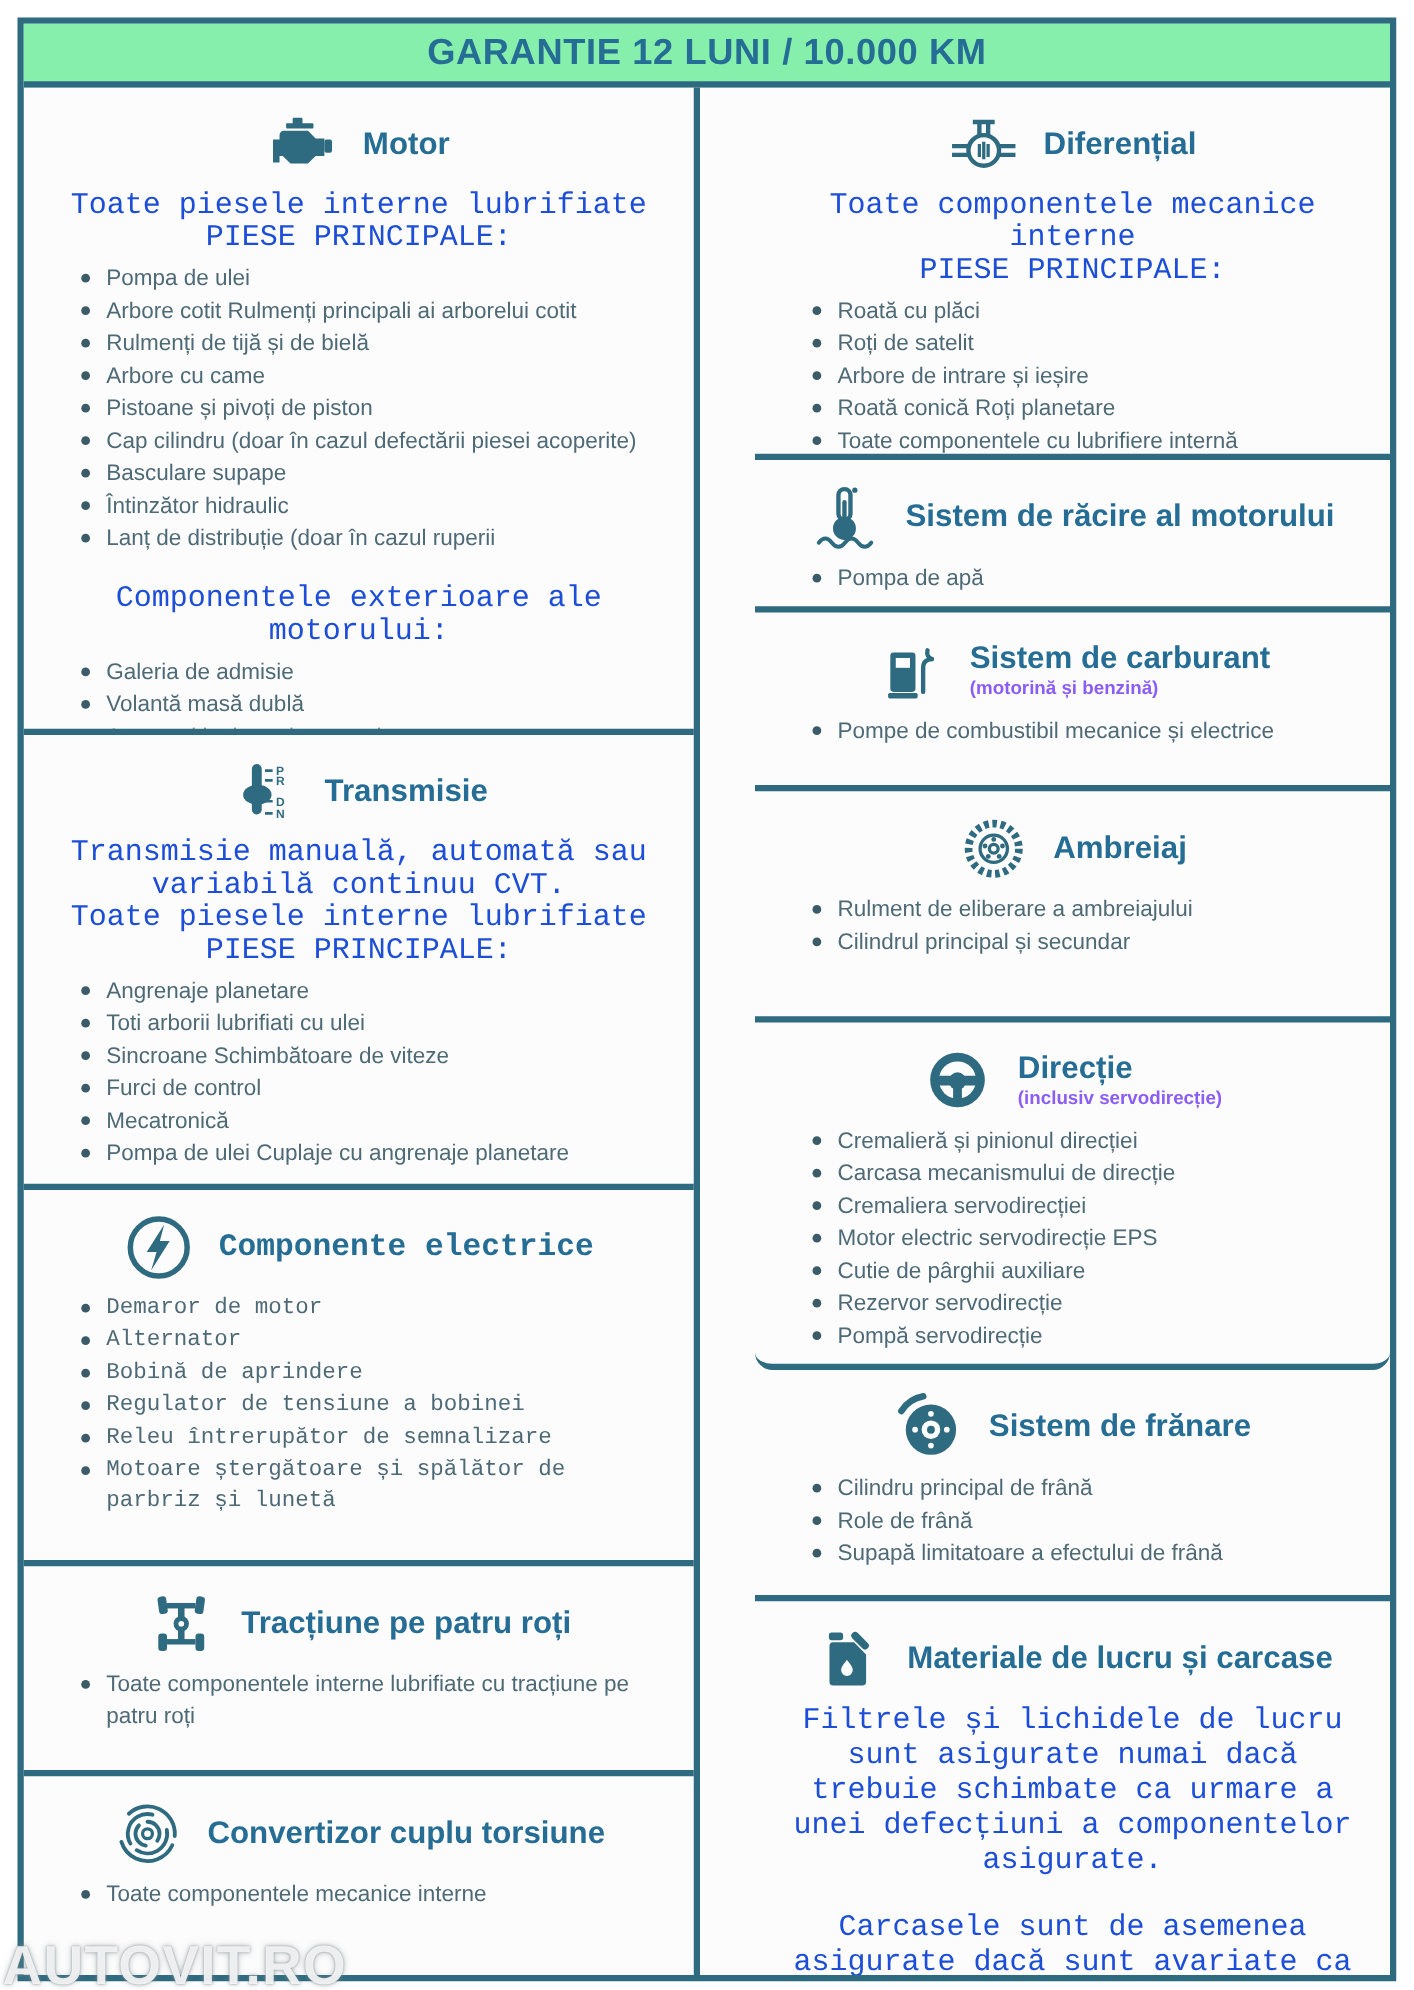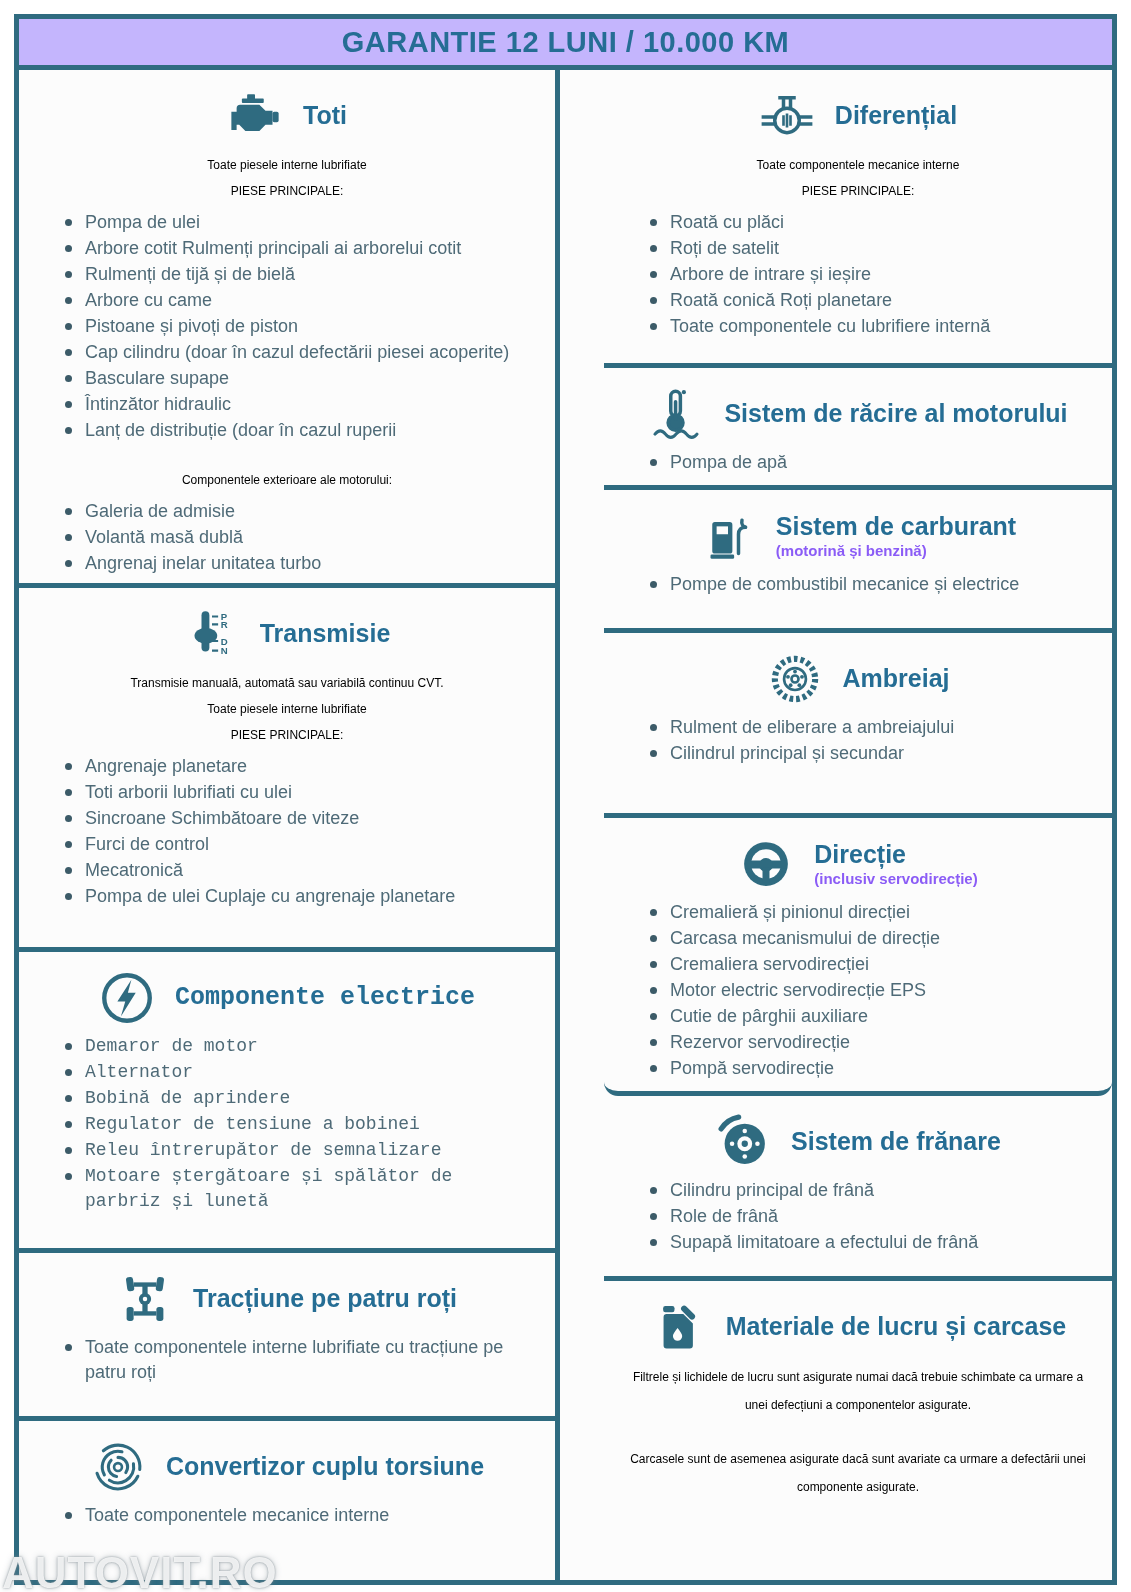--- a/index.html
+++ b/index.html
@@ -1,20 +1,20 @@
 <!DOCTYPE html>
 <html><head>
 <meta charset="utf-8">
 <style>
   html,body{margin:0;padding:0;background:#ffffff;}
   .page{position:relative;width:1131px;height:1592px;background:#ffffff;overflow:hidden;
         font-family:"Liberation Sans","DejaVu Sans",sans-serif;}
   .frame{position:absolute;left:14px;right:14px;top:14px;bottom:7px;
          border:5px solid #2f6b80;background:#fcfcfc;display:flex;flex-direction:column;}
-  .header{height:46px;border-bottom:5px solid #2f6b80;display:flex;align-items:center;justify-content:center;background:#c4b5fd;}
+  .header{height:46px;border-bottom:5px solid #2f6b80;display:flex;align-items:center;justify-content:center;background:#86efac;}
   .header h1{margin:0;font-size:29px;font-weight:bold;color:#256d94;letter-spacing:0.5px;}
   .columns{display:flex;flex:1;min-height:0;}
   .col{display:flex;flex-direction:column;min-height:0;}
   .col-left{width:536px;border-right:5px solid #2f6b80;}
   .col-right{flex:1;padding-left:44px;}
   .section{box-sizing:border-box;border-bottom:5px solid #2f6b80;padding:8px 18px 6px 18px;overflow:hidden;}
   .col-left .section:nth-child(1){height:518px;}
   .col-left .section:nth-child(2){height:364px;}
   .col-left .section:nth-child(3){height:301px;font-family:Liberation Mono, monospace;}
   .col-left .section:nth-child(4){height:168px;}
@@ -25,21 +25,21 @@
   .col-right .section:nth-child(4){height:185px;}
   .col-right .section:nth-child(5){height:278px;border-radius:14px;}
   .col-right .section:nth-child(6){height:185px;}
   .col-right .section:nth-child(7){flex:1;border-bottom:none;}
   .sec-head{display:flex;align-items:center;justify-content:center;gap:20px;margin:10px 0 8px 0;}
   .icon{width:56px;height:56px;flex:0 0 auto;display:inline-flex;align-items:center;justify-content:center;}
   .icon svg{width:56px;height:56px;display:block;}
   .title-wrap{display:inline-block;text-align:left;}
   .sec-title{margin:0;font-size:25px;line-height:1.1;font-weight:bold;color:#256d94;}
   .sec-subtitle{font-size:15px;font-weight:bold;color:#8b5cf6;margin-top:2px;}
-  .center-block{text-align:center;color:#000000;font-size:12px;line-height:26px;padding:0 8px;}
+  .center-block{text-align:center;color:#1d4ed8;font-size:24px;line-height:26px;padding:0 8px;font-family:Liberation Mono, monospace;}
   .center-block p{margin:0;}
   .bullets{list-style:none;margin:8px 0 0 0;padding:0 0 0 26px;color:#4e6a77;font-size:18px;line-height:25px;}
   .bullets li{position:relative;padding-left:22px;margin:0 0 1px 0;}
   .bullets li::before{content:"";position:absolute;left:2px;top:9px;width:7px;height:7px;border-radius:50%;background:#3c5b68;}
   .bullets + .center-block{margin-top:24px;}
   .center-block + .center-block{margin-top:26px;}
   .center-block + .bullets{margin-top:6px;}
   .para{line-height:28px;}
   .watermark{position:absolute;left:2px;bottom:-6px;font-size:44px;font-weight:bold;letter-spacing:1px;
              color:rgba(250,250,250,0.88);
@@ -62,21 +62,21 @@
                 <svg viewBox="0 0 64 64">
                   <g fill="#2f6b80">
                     <rect x="23" y="7" width="9" height="7" rx="1"></rect>
                     <rect x="17" y="12" width="25" height="5" rx="1"></rect>
                     <path d="M15 19h22l7 7h8v16h-8l-7 7H21l-7-7h-3v6H5V27h6v-4a4 4 0 0 1 4-4z"></path>
                     <rect x="52" y="27" width="7" height="12" rx="2"></rect>
                   </g>
                 </svg>
               </span>
               <div class="title-wrap">
-                <h2 class="sec-title">Toti</h2>
+                <h2 class="sec-title">Motor</h2>
               </div>
             </div>
             <div class="center-block">
               <p>Toate piesele interne lubrifiate</p>
               <p>PIESE PRINCIPALE:</p>
             </div>
             <ul class="bullets">
               <li>Pompa de ulei</li>
               <li>Arbore cotit Rulmenți principali ai arborelui cotit</li>
               <li>Rulmenți de tijă și de bielă</li>

